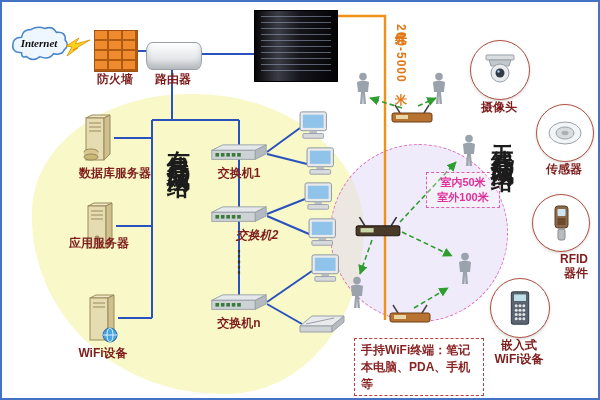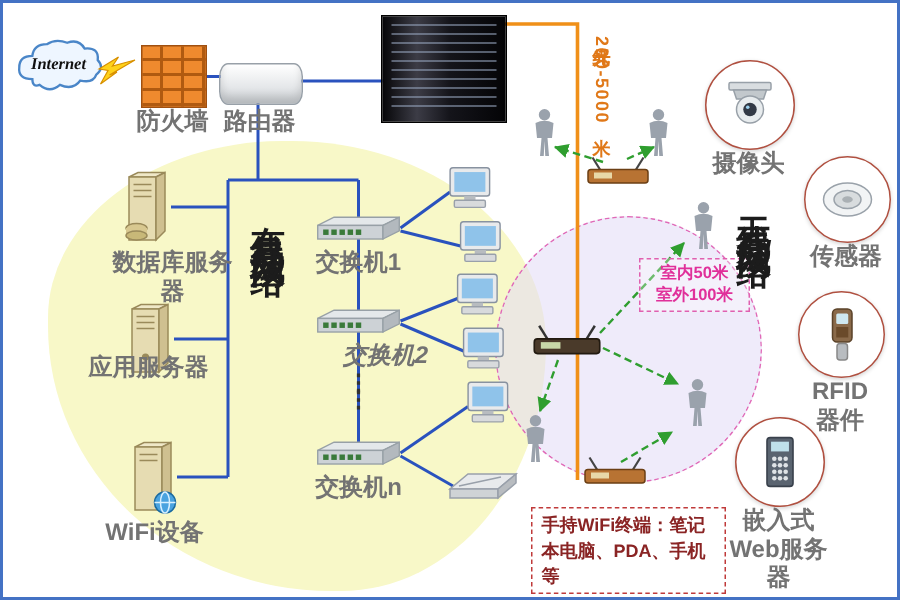--- a/index.html
+++ b/index.html
@@ -3,21 +3,21 @@
 <meta charset="utf-8">
 <style>
   html,body{margin:0;padding:0;background:#e9e9e9;}
   .canvas{
     position:relative;width:596px;height:396px;background:#ffffff;
     border:2px solid #4472c4;overflow:hidden;
     font-family:"Liberation Sans",sans-serif;margin:0 auto;
   }
   .abs{position:absolute;}
   .z0{z-index:0}.z1{z-index:1}.z2{z-index:2}.z3{z-index:3}
-  .label{font-size:16px;font-weight:bold;color:#737373;text-align:center;
+  .label{font-size:12px;font-weight:bold;color:#7f1d1d;text-align:center;
          line-height:1.2;white-space:pre-line;}
   .vtitle{writing-mode:vertical-rl;text-orientation:upright;font-weight:bold;
           font-size:23px;color:#1c1c1c;letter-spacing:5px;}
   .fiber-label{writing-mode:vertical-rl;color:#e07818;font-weight:bold;
                font-size:12px;letter-spacing:1px;}
   .blob{background:#f8f8c8;border-radius:48% 52% 42% 58% / 40% 46% 56% 60%;}
   .wcircle{border:1.6px dashed #e06ab8;background:rgba(226,218,246,.55);border-radius:50%;}
   .range-box{border:1.4px dashed #e060b0;color:#e0309a;font-size:11px;font-weight:bold;
              text-align:center;white-space:pre-line;padding:2px 5px;line-height:1.35;
              background:rgba(255,255,255,.3);}
@@ -336,21 +336,21 @@
   <div class="abs z3 label" style="left:534px;top:160px;width:56px;">传感器</div>
 
   <div class="abs z3 device-circle" style="left:530px;top:192px;width:56px;height:56px;">
     <svg width="26" height="38" viewBox="0 0 26 38">
       <rect x="7" y="2" width="13" height="22" rx="3" fill="#8a6a4a" stroke="#5a4228"></rect>
       <rect x="9.5" y="5" width="8" height="7" rx="1" fill="#cfe8f0"></rect>
       <rect x="9.5" y="14" width="8" height="7" fill="#6a4a2a"></rect>
       <rect x="10" y="25" width="7" height="11" rx="2" fill="#b8bcc0" stroke="#888"></rect>
     </svg>
   </div>
-  <div class="abs z3 label" style="left:530px;top:250px;width:56px;">RFID
+  <div class="abs z3 label" style="left:530px;top:250px;width:56px;text-align:right;">RFID
 器件</div>
 
   <div class="abs z3 device-circle" style="left:488px;top:276px;width:58px;height:58px;">
     <svg width="26" height="38" viewBox="0 0 24 34">
       <rect x="4" y="2" width="16" height="30" rx="2" fill="#5a6470" stroke="#39414c"></rect>
       <rect x="6.5" y="4.5" width="11" height="6" fill="#bfe0ea"></rect>
       <g fill="#dfe3e6">
         <circle cx="8.5" cy="15" r="1.4"></circle>
           <circle cx="12" cy="15" r="1.4"></circle>
           <circle cx="15.5" cy="15" r="1.4"></circle>
@@ -360,17 +360,17 @@
         <circle cx="8.5" cy="23" r="1.4"></circle>
           <circle cx="12" cy="23" r="1.4"></circle>
           <circle cx="15.5" cy="23" r="1.4"></circle>
         <circle cx="8.5" cy="27" r="1.4"></circle>
           <circle cx="12" cy="27" r="1.4"></circle>
           <circle cx="15.5" cy="27" r="1.4"></circle>
       </g>
     </svg>
   </div>
   <div class="abs z3 label" style="left:478px;top:336px;width:78px;">嵌入式
-Web服务器</div>
+WiFi设备</div>
 
   <div class="abs z3 note-box" style="left:352px;top:336px;width:116px;">手持WiFi终端：笔记本电脑、PDA、手机等</div>
 
 </div>
 
 </body></html>

